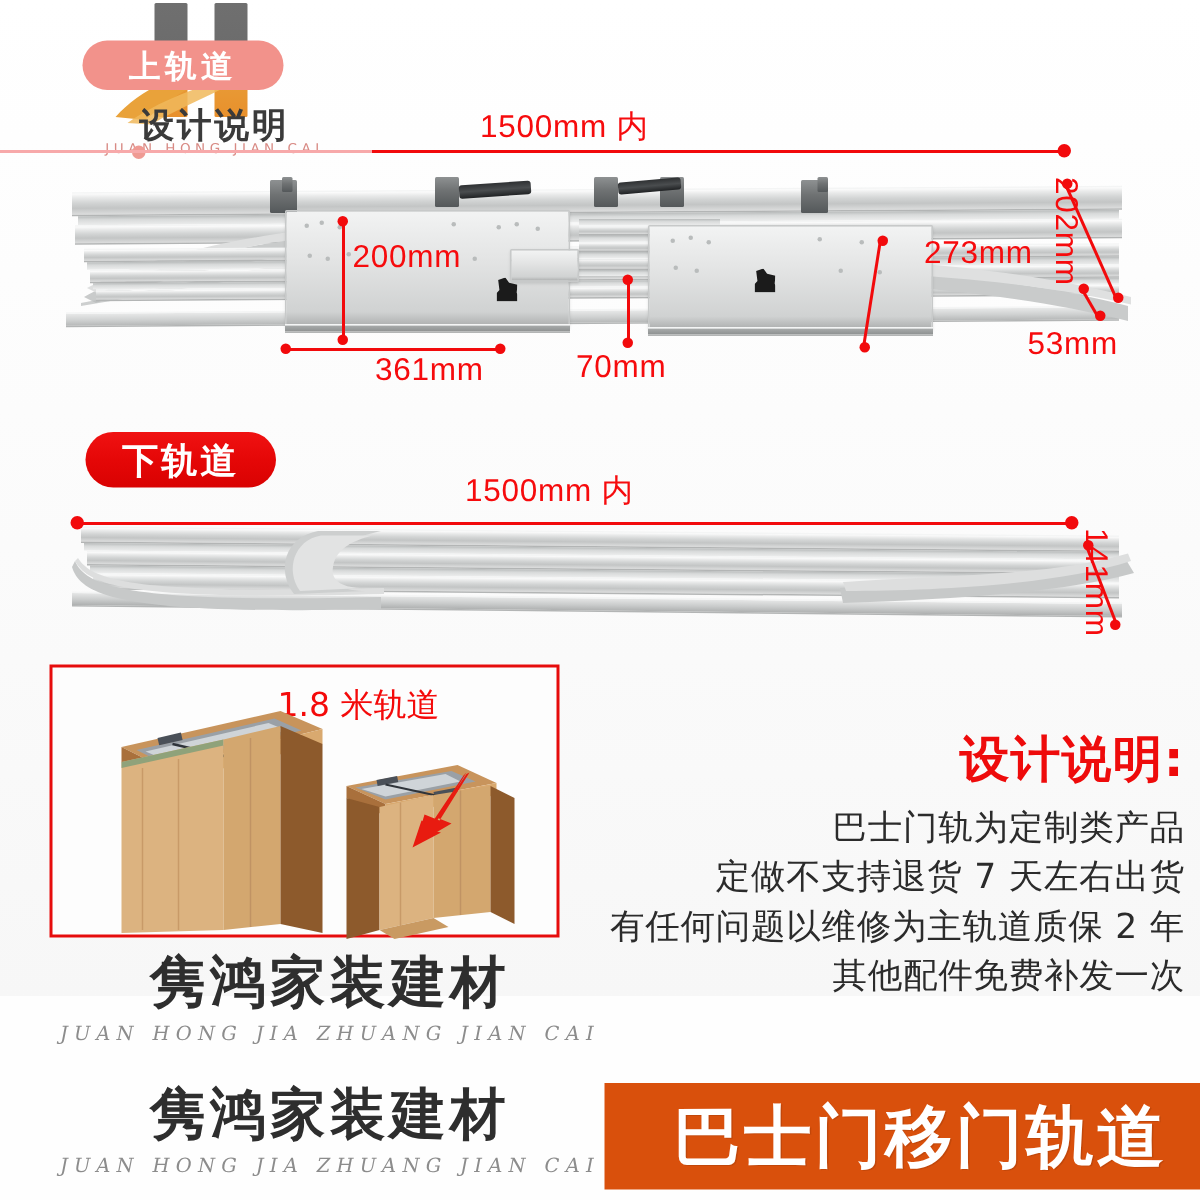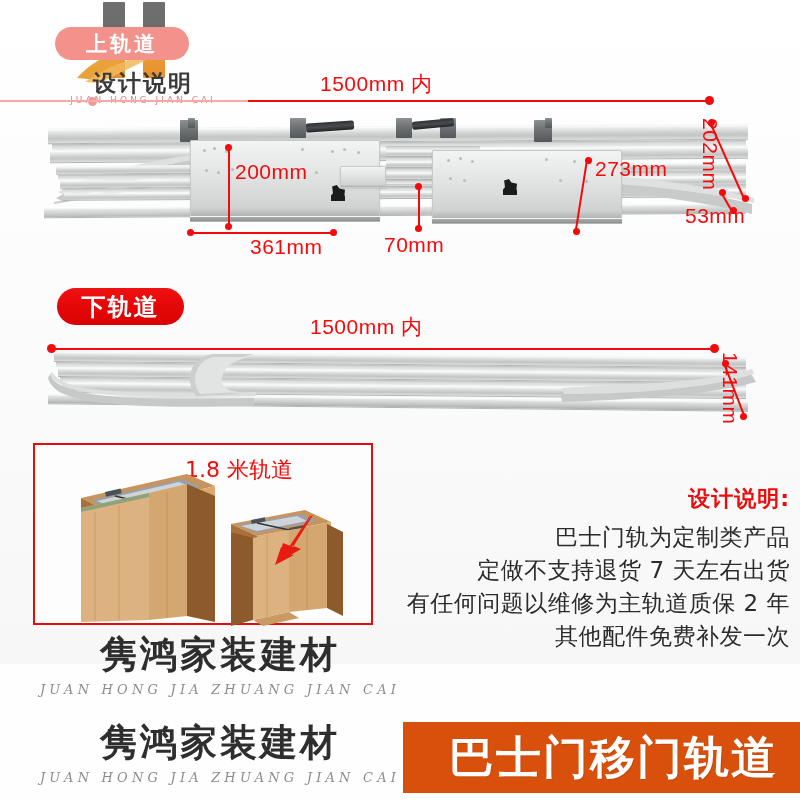--- a/index.html
+++ b/index.html
@@ -142,21 +142,21 @@
   .illus-title {
     position: absolute; left: 150px; top: 10px;
     color: #f40a0a; font-size: 22px; font-weight: 400;
     font-family: "DejaVu Sans", sans-serif; white-space: nowrap;
   }
   .door-wrap { position: absolute; }
 
   
   #notes { position: absolute; left: 400px; top: 484px; width: 390px; text-align: right; }
   .notes-title {
-    color: #ee0b0b; font-size: 22px; font-weight: 700;
+    color: #ee0b0b; font-size: 33px; font-weight: 700;
     font-family: "DejaVu Sans", sans-serif; letter-spacing: 1px;
     margin-bottom: 7px;
   }
   .notes-line {
     color: #2b2b2b; font-size: 23px; line-height: 33px;
     font-family: "DejaVu Sans", sans-serif; letter-spacing: .5px;
   }
 
   
   .watermark { position: absolute; width: 400px; text-align: center; }
@@ -309,31 +309,31 @@
   <div class="dimlabel" style="left:250px; top:235px;">361mm</div>
   <div class="dimline h" style="left:190px; top:232px; width:144px;"></div>
   <div class="dot sm" style="left:187px; top:229px;"></div>
   <div class="dot sm" style="left:330px; top:229px;"></div>
 
   <div class="dimlabel" style="left:384px; top:233px;">70mm</div>
   <div class="dimline v" style="left:418px; top:186px; height:42px;"></div>
   <div class="dot sm" style="left:415px; top:183px;"></div>
   <div class="dot sm" style="left:415px; top:225px;"></div>
 
-  <div class="dimlabel" style="left:595px; top:157px;">273mm</div>
+  <div class="dimlabel" style="left:616px; top:157px;">273mm</div>
   <div class="diag" style="left:588px; top:160px; width:74px; transform:rotate(99deg);"></div>
   <div class="dot sm" style="left:585px; top:157px;"></div>
   <div class="dot sm" style="left:573px; top:228px;"></div>
 
   <div class="dimlabel" style="left:722px; top:118px; transform:rotate(90deg); transform-origin:0 0;">202mm</div>
   <div class="diag" style="left:711px; top:122px; width:83px; transform:rotate(66deg);"></div>
   <div class="dot sm" style="left:708px; top:119px;"></div>
   <div class="dot sm" style="left:742px; top:195px;"></div>
 
-  <div class="dimlabel" style="left:685px; top:204px;">53mm</div>
+  <div class="dimlabel" style="left:685px; top:218px;">53mm</div>
   <div class="diag" style="left:722px; top:192px; width:22px; transform:rotate(60deg);"></div>
   <div class="dot sm" style="left:719px; top:189px;"></div>
   <div class="dot sm" style="left:730px; top:207px;"></div>
 
   <div class="pill-red" style="left:57px; top:288px; width:127px; height:37px;">
     <span>下轨道</span>
   </div>
 
   <div class="track-photo" style="left:40px; top:348px; width:720px; height:70px;">
 

